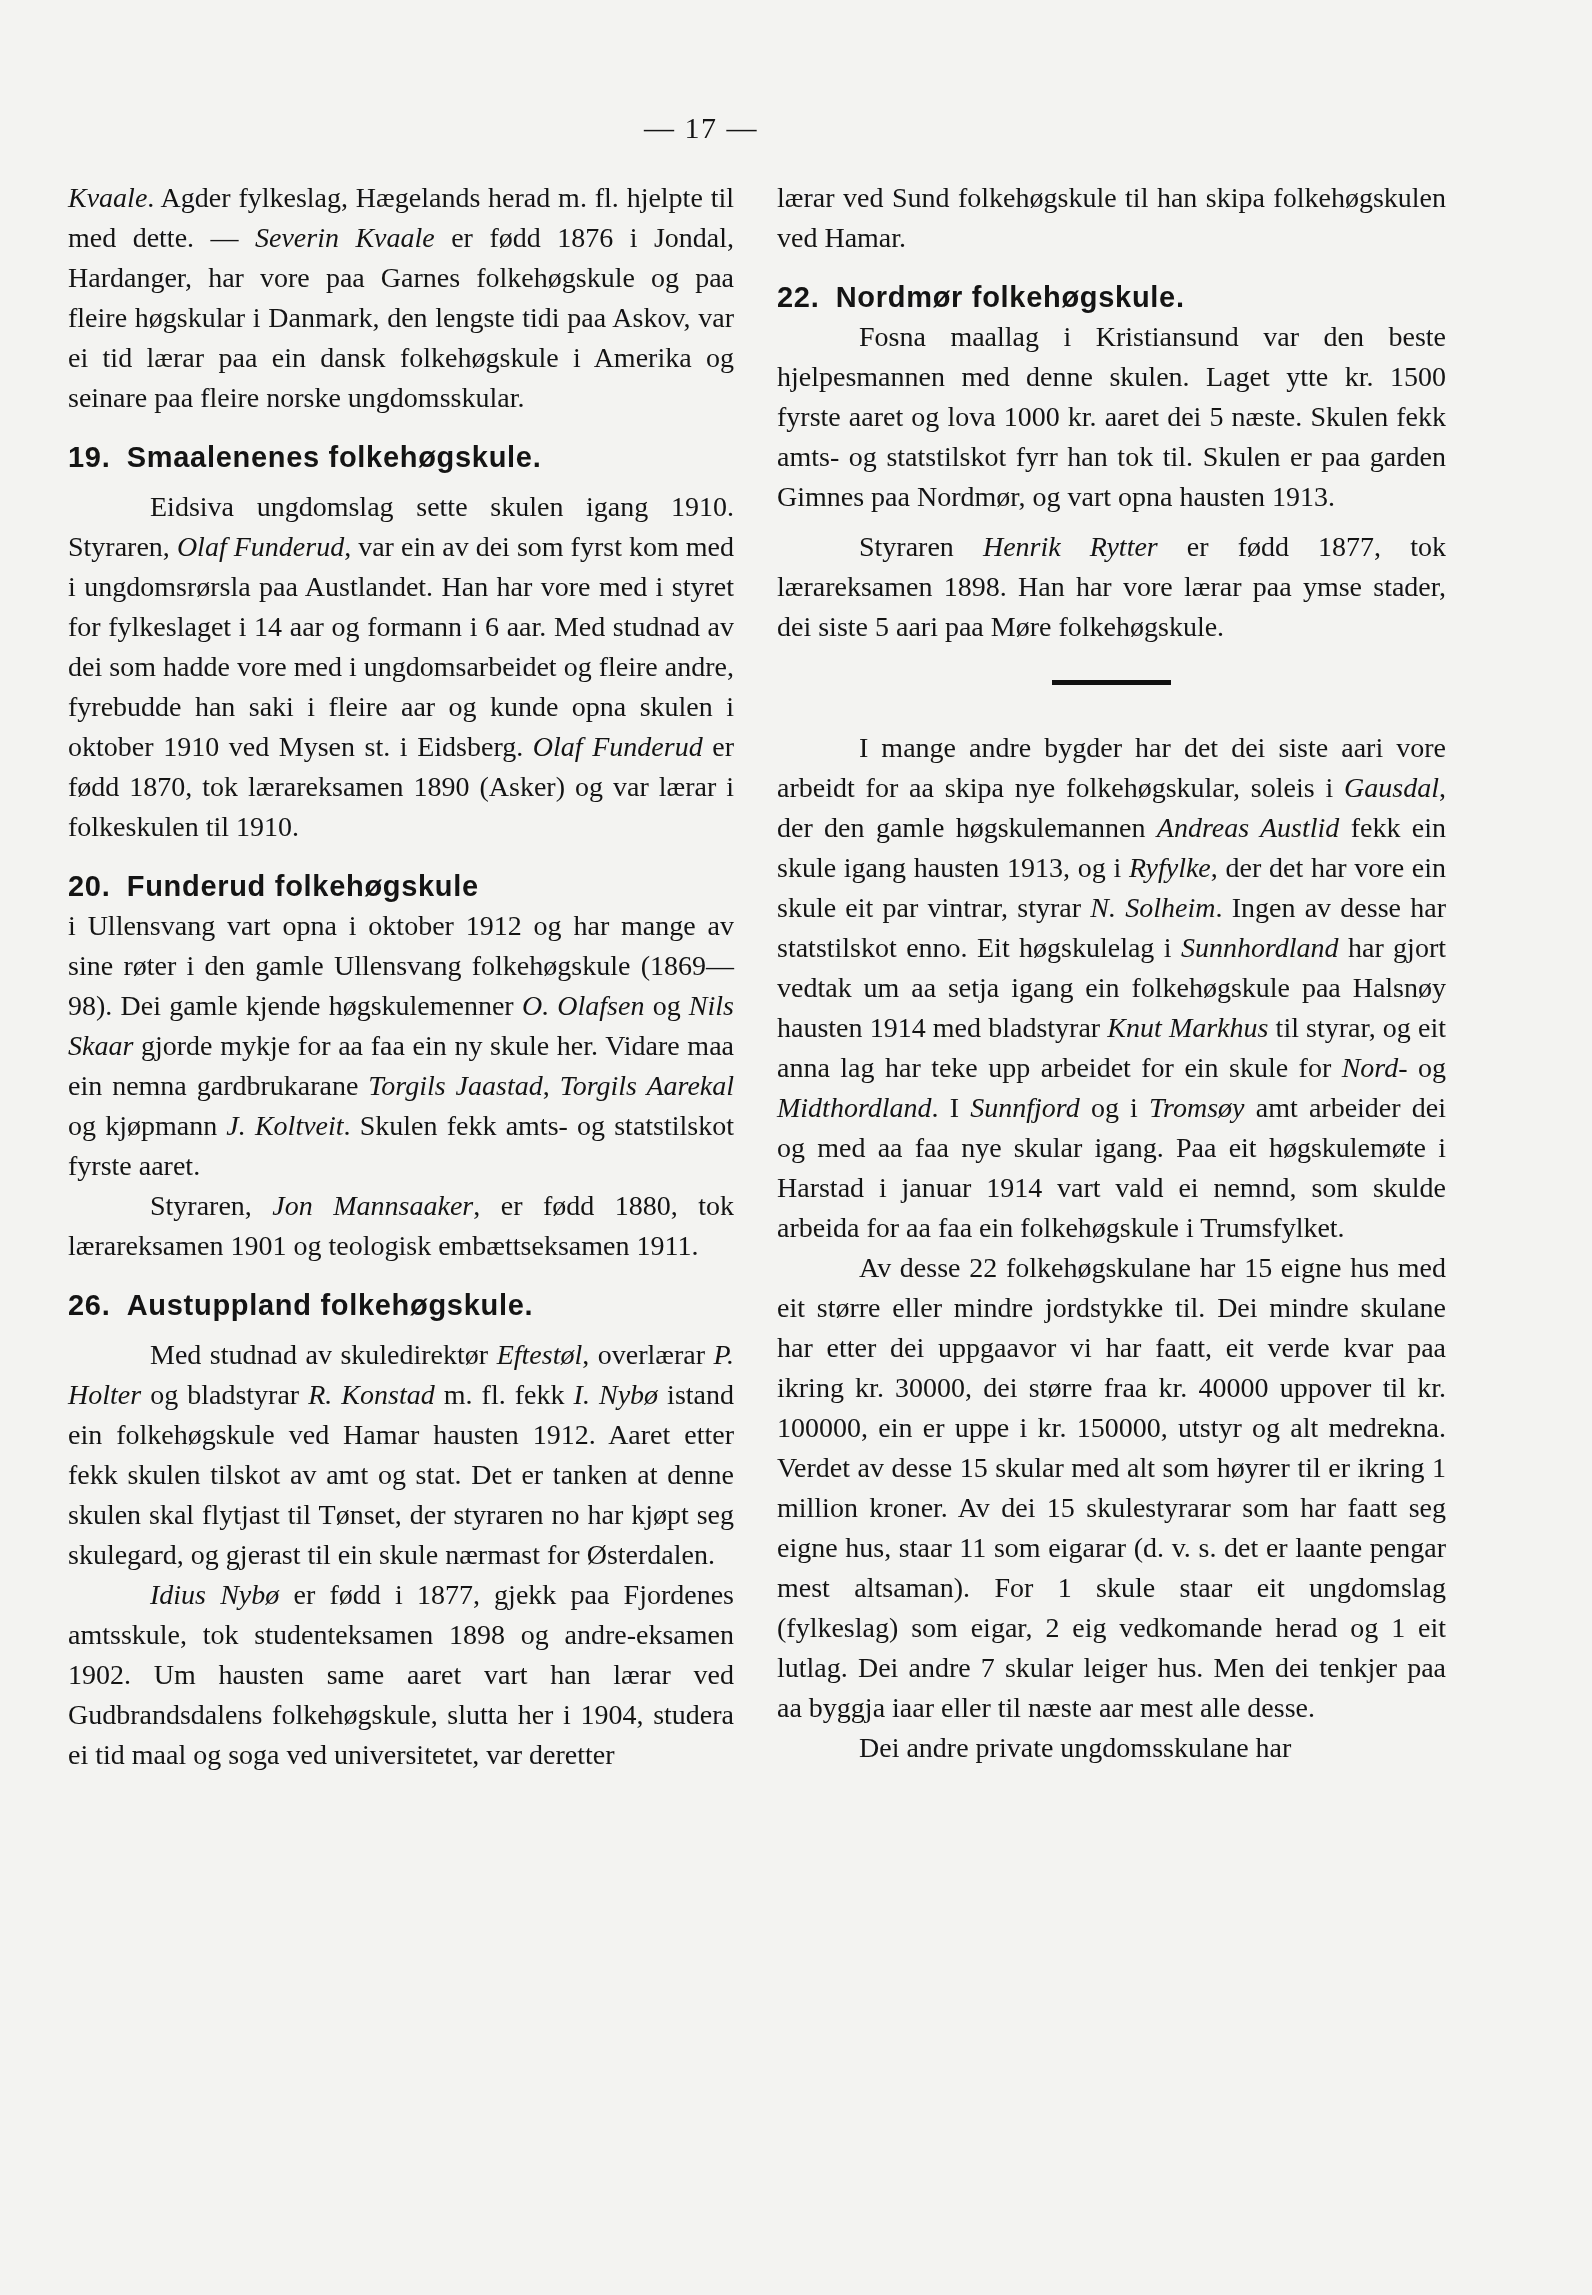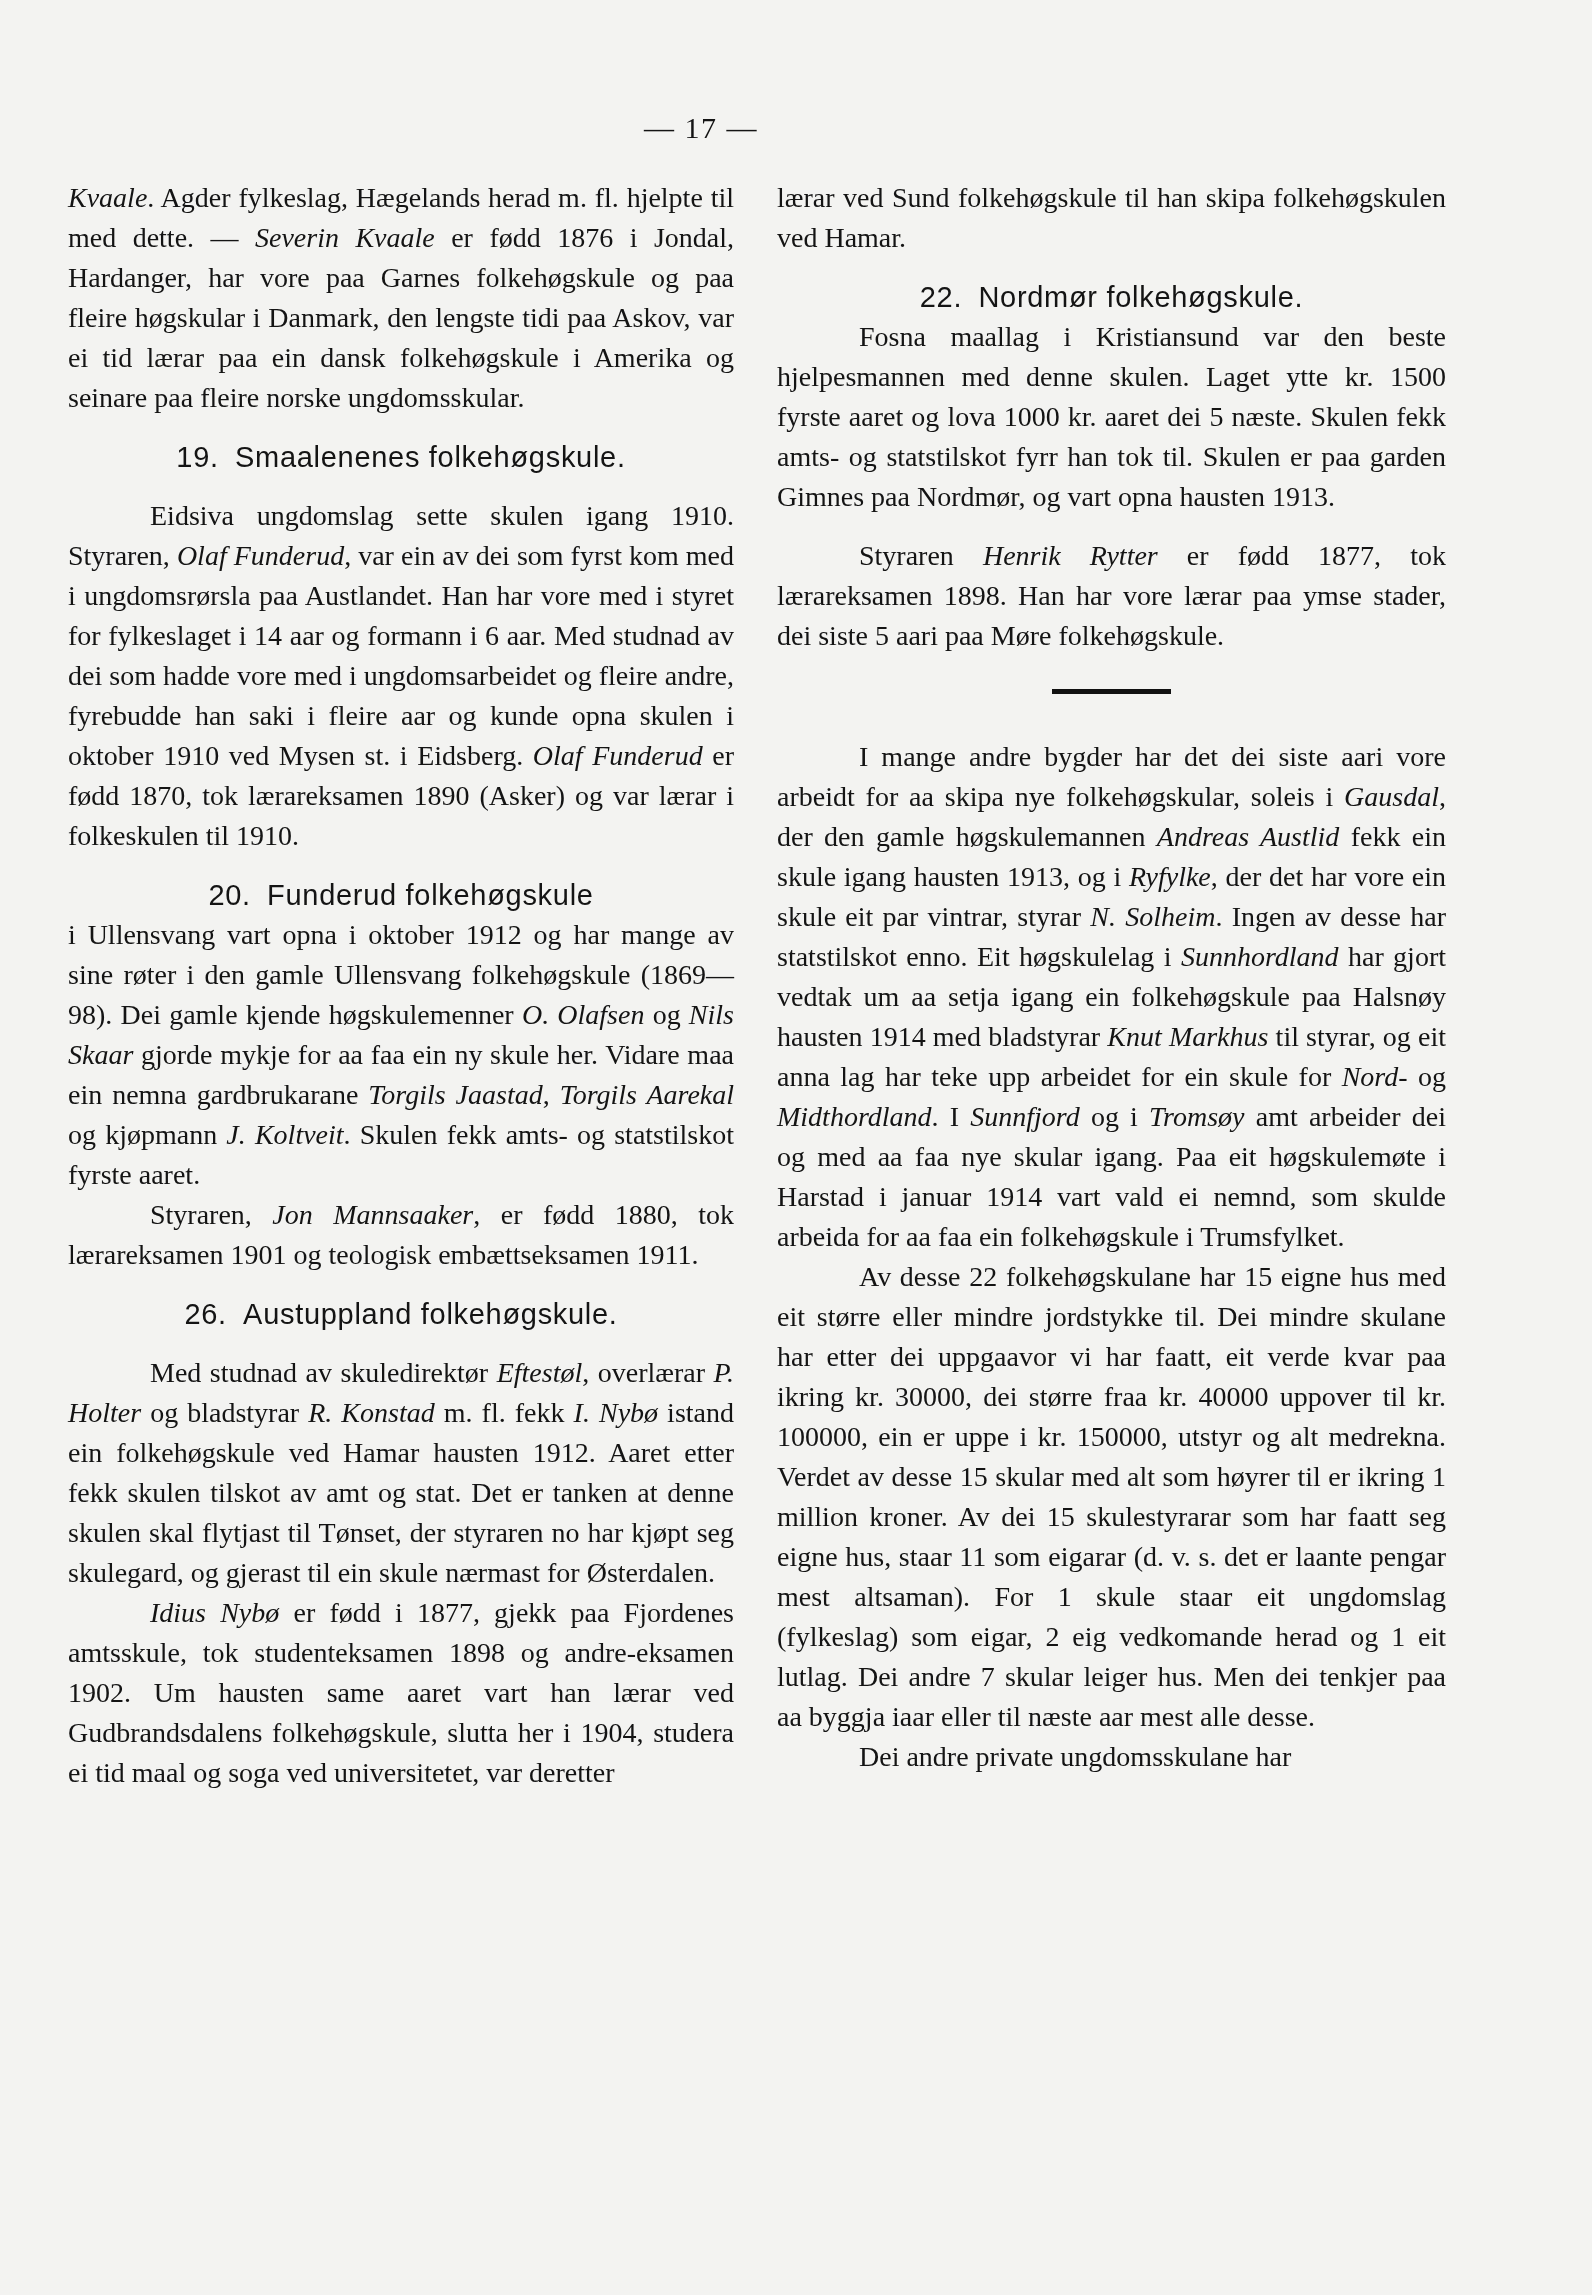--- a/index.html
+++ b/index.html
@@ -27,29 +27,28 @@
     text-align: justify;
     hyphens: manual;
   }
   .col.left { left: 68px; }
   .col.right { left: 777px; width: 669px; }
   .col p { margin: 0; }
   .col p.indent { text-indent: 82px; }
   .col h2 {
     margin: 0;
     font-family: "Liberation Sans", "DejaVu Sans", sans-serif;
-    font-weight: normal;
+    font-weight: bold;
     font-size: 29px;
     line-height: 40px;
-    text-align: center;
     letter-spacing: 0.7px;
   }
   .col h2.gap-top { margin-top: 19px; }
   .col h2 .num { margin-right: 16.3px; }
-  .col p.gap-top { margin-top: 19px; }
+  .col p.gap-top { margin-top: 10px; }
   .col i { font-style: italic; }
   .rule {
     height: 5.2px;
     background: #111;
     width: 119px;
     margin: 33px auto 43px auto;
   }
 </style>
 </head>
 <body>

